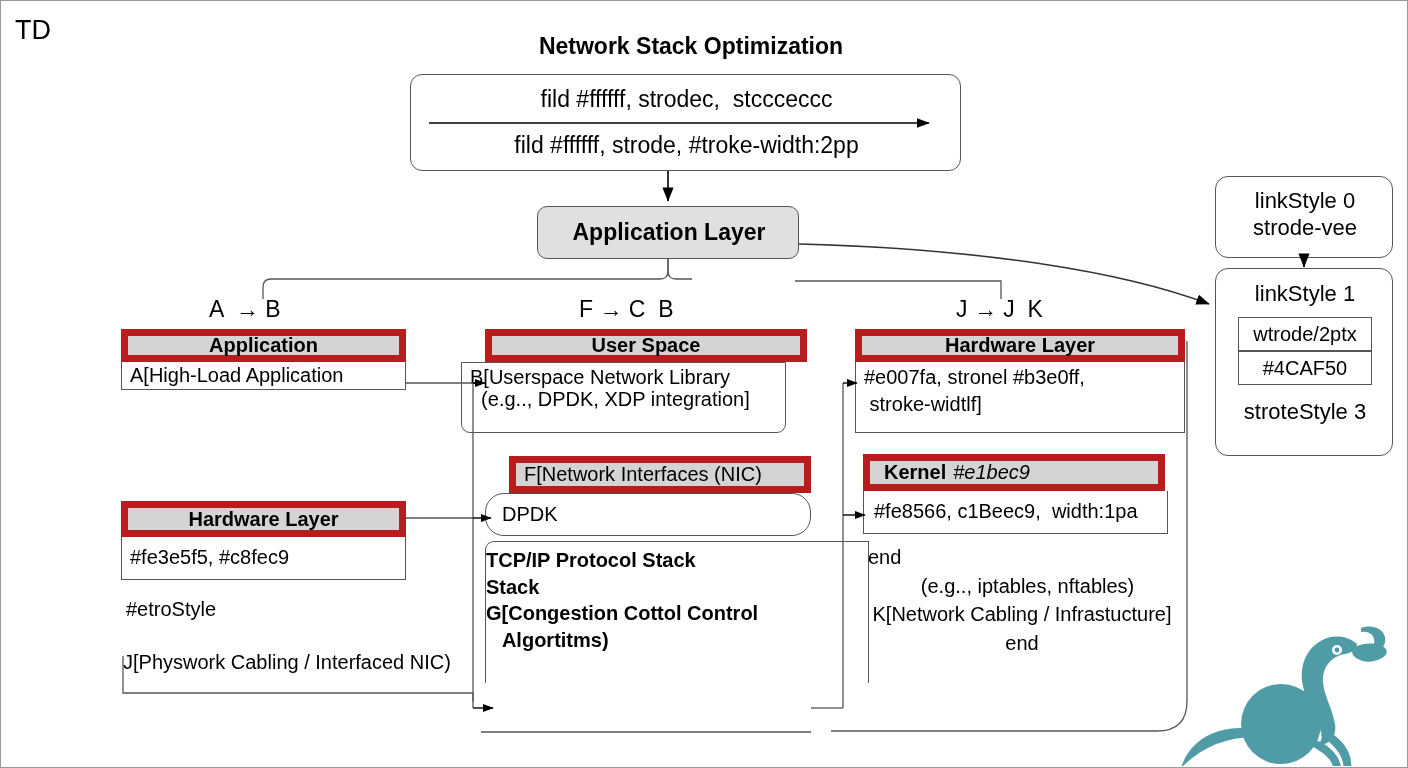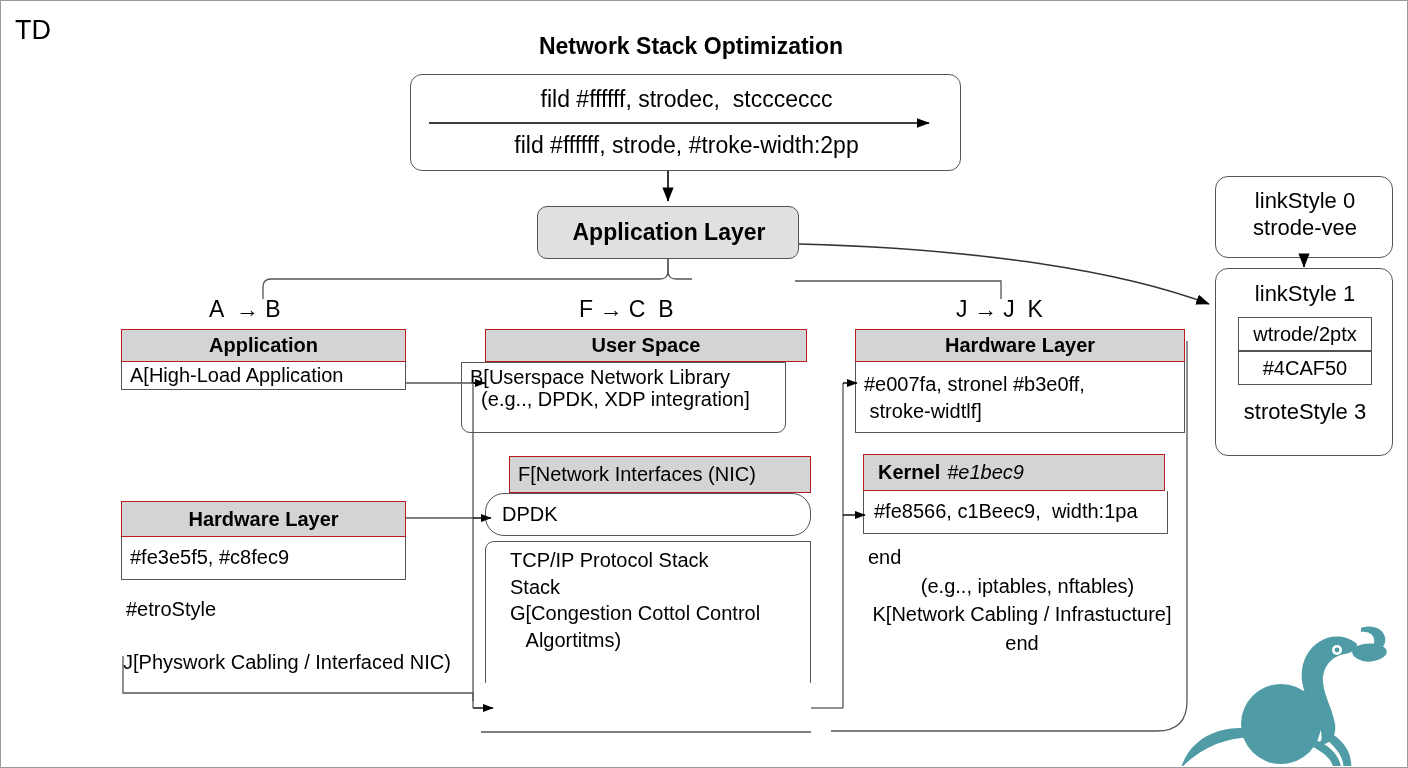--- a/index.html
+++ b/index.html
@@ -5,21 +5,21 @@
   html,body{margin:0;padding:0;background:#fff;}
   body{font-family:"Liberation Sans", sans-serif;}
   #canvas{position:relative;width:1408px;height:768px;background:#ffffff;
           border:1px solid #9a9a9a;box-sizing:border-box;overflow:hidden;}
   .abs{position:absolute;box-sizing:border-box;}
   .txt{color:#000;white-space:pre;}
 
   
   .box{border:1px solid #555;background:#fff;box-sizing:border-box;}
   .box.round{border-radius:12px;}
-  .hdr{background:#d4d4d4;border:1px solid #b91c1c;box-sizing:border-box;
+  .hdr{background:#d4d4d4;border:7px solid #b91c1c;box-sizing:border-box;
        font-weight:bold;text-align:center;display:flex;align-items:center;
        justify-content:center;}
   .body{background:#fff;border:1px solid #555;border-top:none;box-sizing:border-box;
         display:flex;align-items:center;}
 
   .corner-label{font-size:27px;}
   .diagram-title{font-size:23px;font-weight:bold;text-align:center;width:100%;}
 
   .edge-label{font-size:23px;white-space:pre;}
 
@@ -69,30 +69,30 @@
   <div class="abs box round" style="left:460px;top:361px;width:325px;height:71px;border-radius:9px;border-top-left-radius:0;border-top-right-radius:0;padding-left:8px;padding-top:4px;">
     <div class="txt cellline">B[Userspace Network Library</div>
     <div class="txt cellline">  (e.g.., DPDK, XDP integration]</div>
   </div>
 
   <div class="abs hdr txt" style="left:508px;top:455px;width:302px;height:37px;font-size:20px;justify-content:flex-start;padding-left:8px;font-weight:normal;">F[Network Interfaces (NIC)</div>
   <div class="abs box round" style="left:484px;top:492px;width:326px;height:43px;border-top-left-radius:9px;border-bottom-left-radius:0;border-bottom-right-radius:0;border-top-right-radius:0;padding-left:16px;display:flex;align-items:center;border-radius:19px;">
     <span class="txt cellline">DPDK</span>
   </div>
 
-  <div class="abs box round" style="left:484px;top:540px;width:326px;height:142px;border-top-left-radius:9px;border-top-right-radius:0;border-bottom-left-radius:0;border-bottom-right-radius:0;border-bottom:none;padding-left:24px;padding-top:6px;">
+  <div class="abs box round" style="left:484px;top:540px;width:384px;height:142px;border-top-left-radius:9px;border-top-right-radius:0;border-bottom-left-radius:0;border-bottom-right-radius:0;border-bottom:none;padding-left:0;padding-top:6px;font-weight:bold;">
     <div class="txt cellline" style="margin-top:2px;">TCP/IP Protocol Stack</div>
     <div class="txt cellline" style="margin-top:5px;">Stack</div>
     <div class="txt cellline" style="margin-top:5px;">G[Congestion Cottol Control</div>
     <div class="txt cellline" style="margin-top:5px;">   Algortitms)</div>
   </div>
 
 
   <div class="abs hdr txt" style="left:854px;top:328px;width:330px;height:33px;font-size:20px;">Hardware Layer</div>
-  <div class="abs body" style="left:854px;top:361px;width:330px;height:71px;padding-left:8px;align-items:flex-start;padding-top:12px;display:block;">
+  <div class="abs body" style="left:854px;top:361px;width:330px;height:71px;padding-left:8px;align-items:flex-start;padding-top:5px;display:block;">
     <div class="txt cellline">#e007fa, stronel #b3e0ff,</div>
     <div class="txt cellline" style="margin-top:5px;"> stroke-widtlf]</div>
   </div>
 
   <div class="abs hdr txt" style="left:862px;top:453px;width:302px;height:37px;font-size:20px;justify-content:flex-start;padding-left:14px;">
     <span style="font-weight:bold;">Kernel</span>
     <span style="width:7px;"></span>
     <span style="font-style:italic;font-weight:normal;">#e1bec9</span>
   </div>
   <div class="abs body" style="left:862px;top:490px;width:305px;height:43px;padding-left:10px;">

